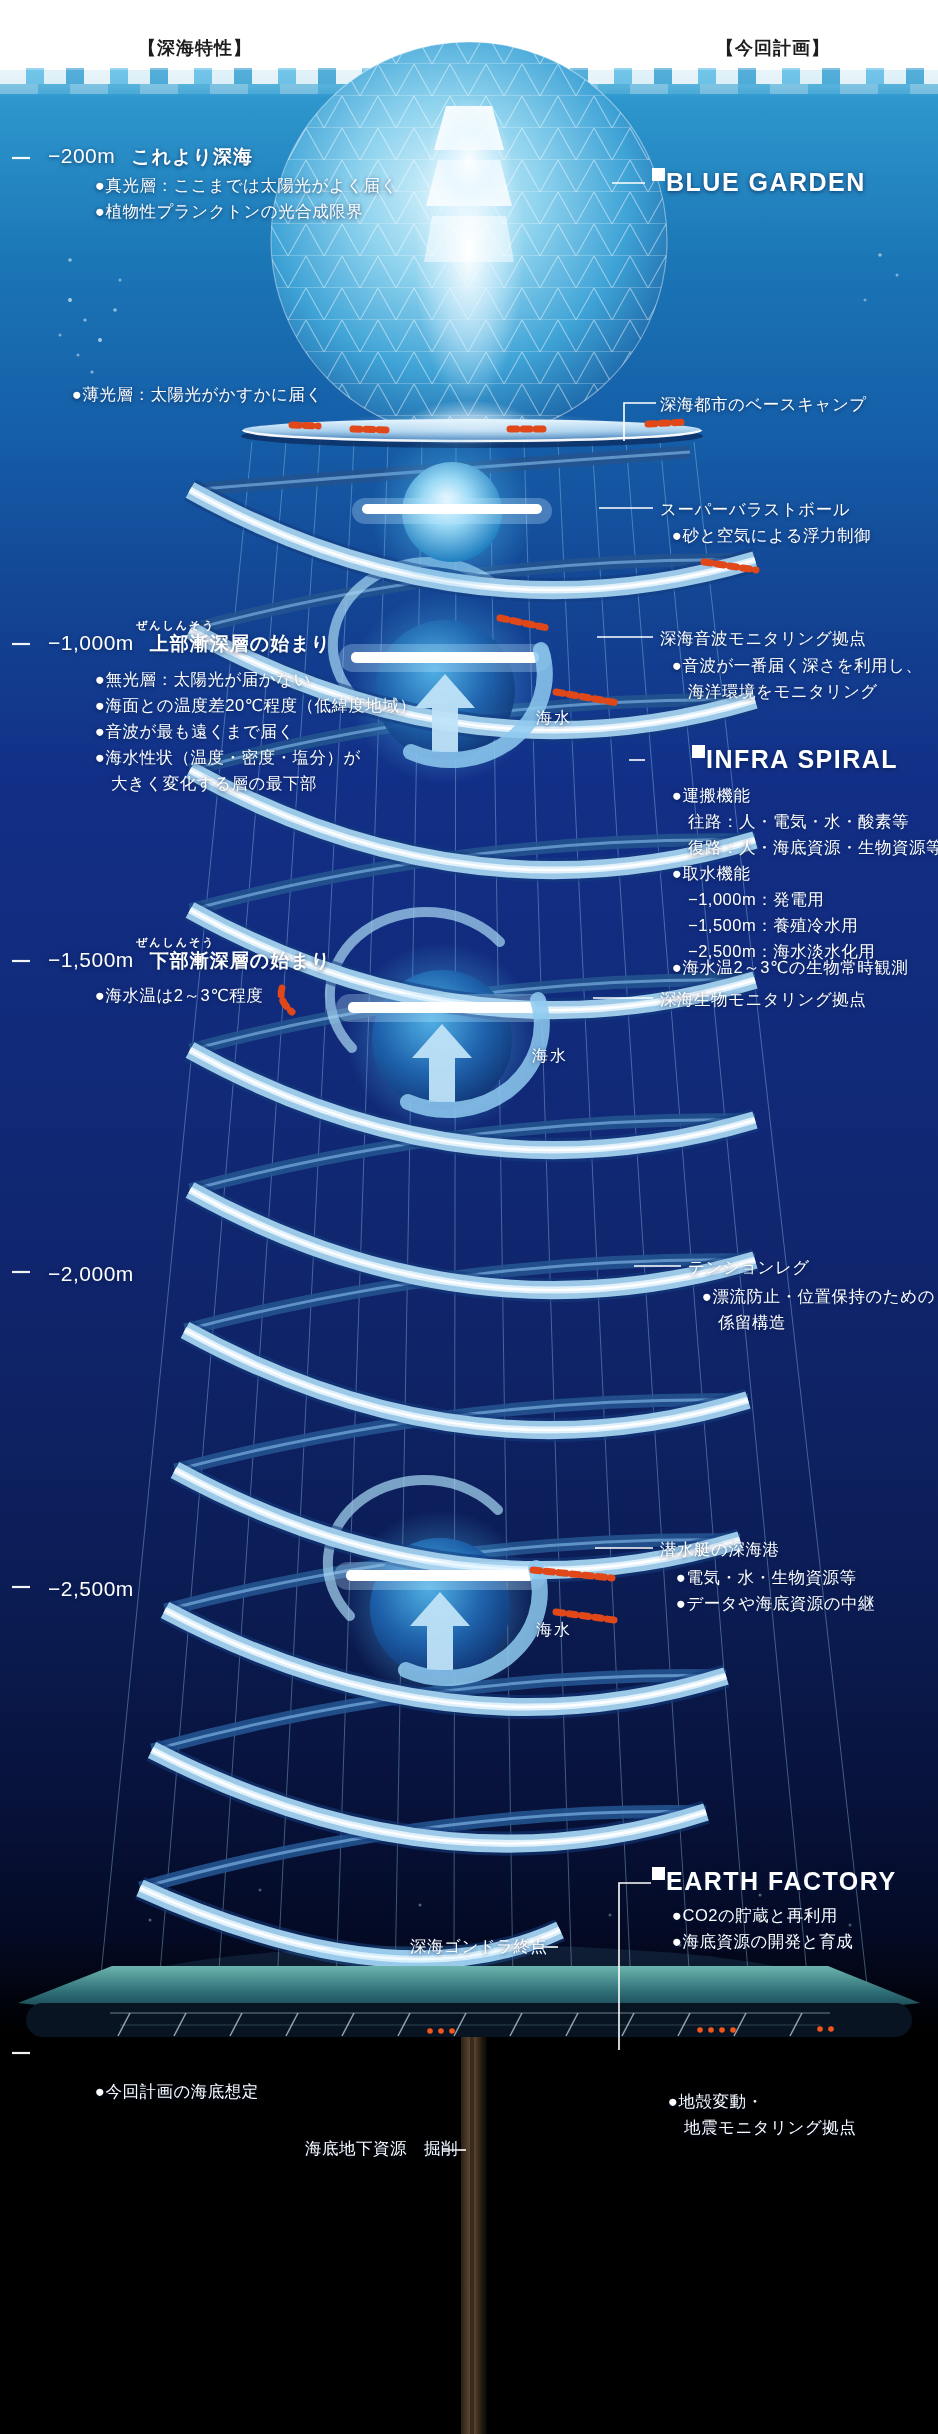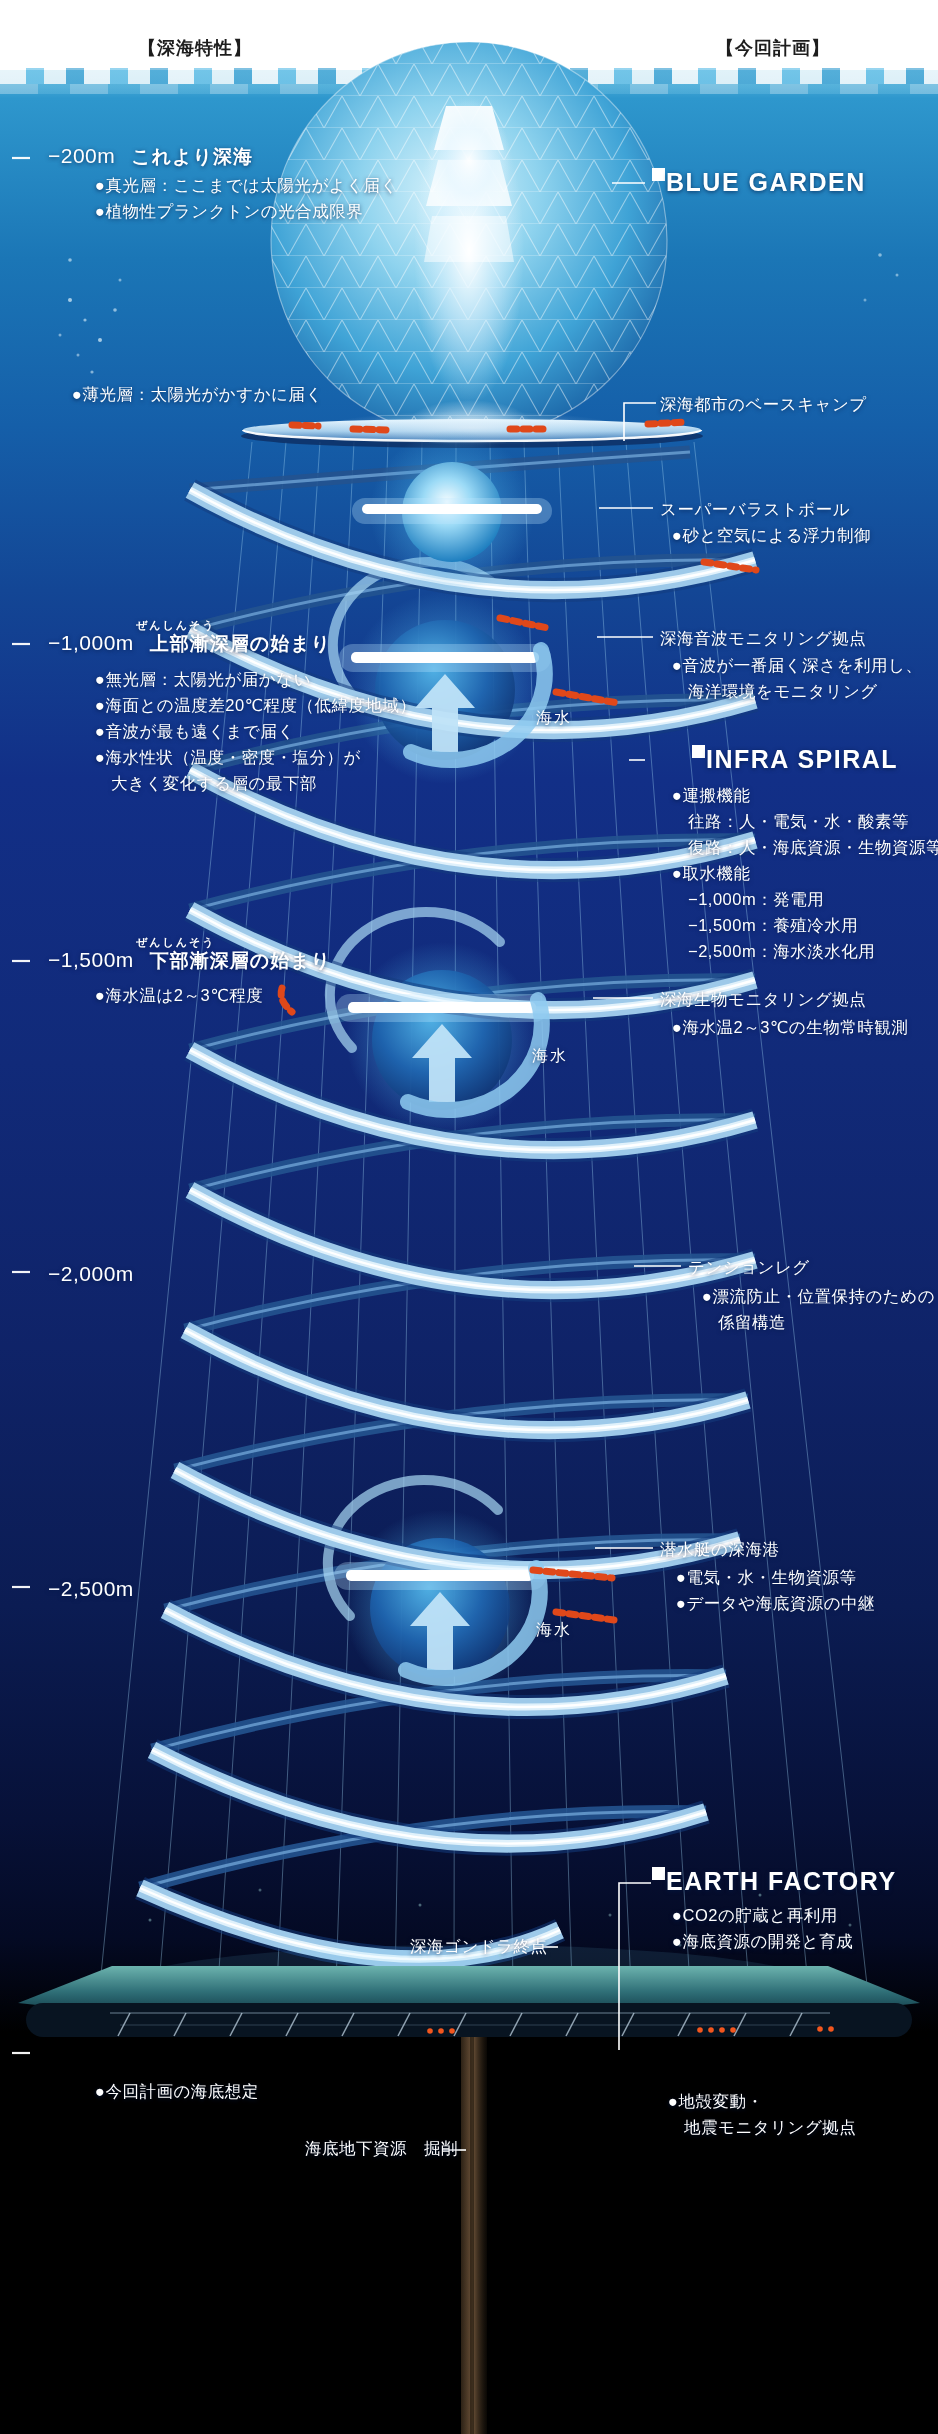--- a/index.html
+++ b/index.html
@@ -356,21 +356,21 @@
     <div>●運搬機能</div>
     <div class="ind">往路：人・電気・水・酸素等</div>
     <div class="ind">復路：人・海底資源・生物資源等</div>
     <div>●取水機能</div>
     <div class="ind">−1,000m：発電用</div>
     <div class="ind">−1,500m：養殖冷水用</div>
     <div class="ind">−2,500m：海水淡水化用</div>
   </div>
 
   <div class="t lbl" style="left:660px;top:989px;">深海生物モニタリング拠点</div>
-  <div class="t lines" style="left:672px;top:1014px;">
+  <div class="t lines" style="left:672px;top:954px;">
     <div>●海水温2～3℃の生物常時観測</div>
   </div>
 
   <div class="t lbl" style="left:688px;top:1257px;">テンションレグ</div>
   <div class="t lines" style="left:702px;top:1283px;">
     <div>●漂流防止・位置保持のための</div>
     <div class="ind">係留構造</div>
   </div>
 
   <div class="t lbl" style="left:660px;top:1539px;">潜水艇の深海港</div>

